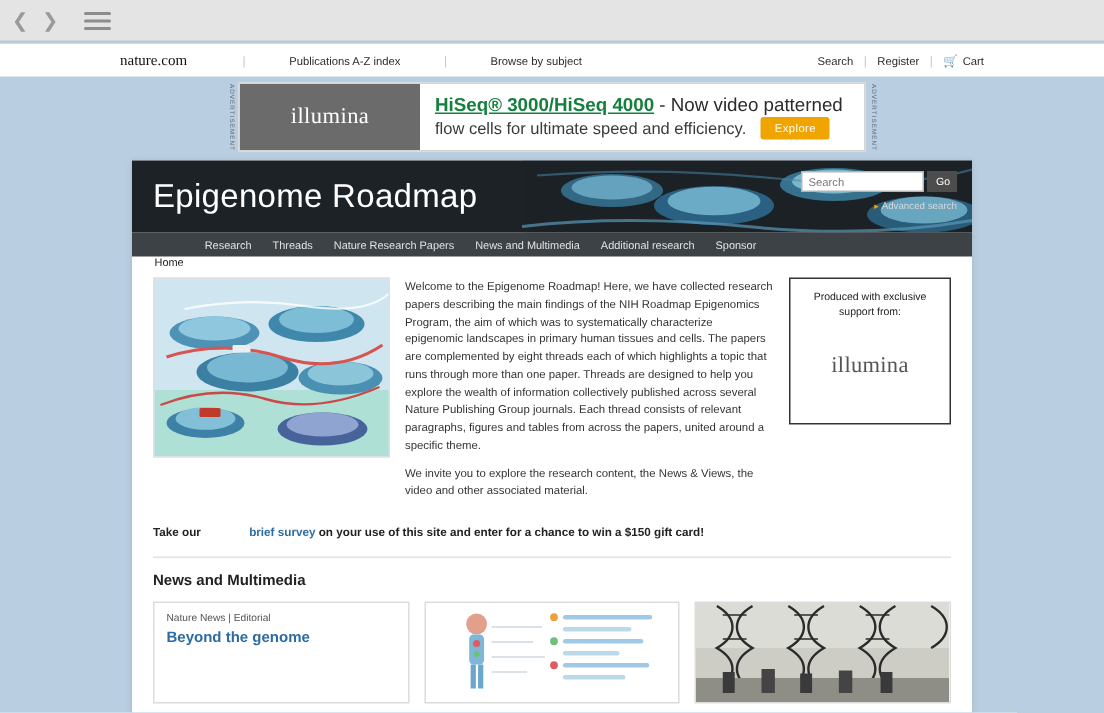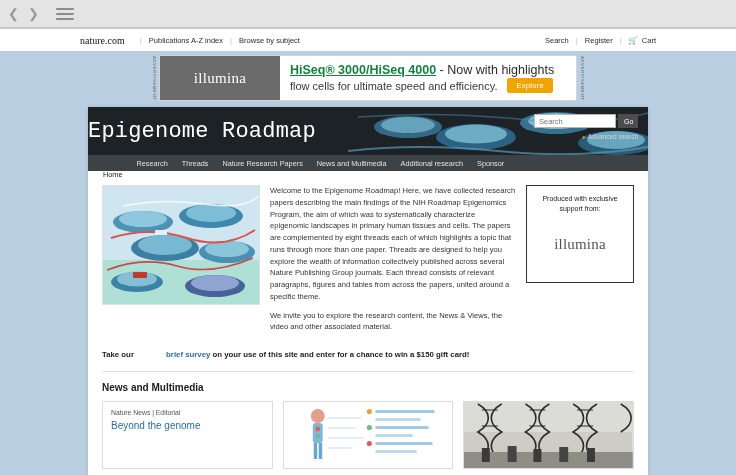--- a/index.html
+++ b/index.html
@@ -114,20 +114,21 @@
   .nature-strip {
     height: 22px;
     background: #ffffff;
     display: flex;
     align-items: center;
     padding: 0 80px;
     box-sizing: border-box;
     font-size: 8px;
     color: #333;
     position: relative;
+    gap: 22px;
   }
   .nature-logo {
     font-family: "Liberation Serif", serif;
     font-size: 10px;
     color: #111;
     margin-right: 8px;
   }
   .strip-sep {
     color: #c5c5c5;
     margin: 0 7px;
@@ -229,23 +230,24 @@
   
   .masthead {
     height: 48px;
     background: #1d2226;
     position: relative;
     overflow: hidden;
     display: flex;
     align-items: center;
   }
   .masthead-title {
-    font-family: Liberation Mono, monospace;
+    font-family: Liberation Sans, sans-serif;
     color: #ffffff;
     font-size: 22px;
+    padding-left: 14px;
     z-index: 3;
     position: relative;
     letter-spacing: 0.2px;
   }
   .masthead-art {
     position: absolute;
     right: 0; top: 0;
     width: 300px; height: 48px;
     z-index: 1;
     opacity: 0.95;
@@ -397,21 +399,21 @@
   }
   .card-body { padding: 7px 8px; }
   .card-kicker {
     font-size: 6.8px;
     color: #555;
     margin-bottom: 4px;
   }
   .card-headline {
     font-size: 10px;
     color: #2d6ca2;
-    font-weight: normal;
+    font-weight: bold;
     line-height: 1.25;
   }
   .card-figure {
     width: 100%;
     height: 66px;
     display: block;
   }
 </style>
 </head>
 <body>
@@ -449,21 +451,21 @@
     </div>
 
     <div class="ad-band">
       <div class="ad-label">ADVERTISEMENT</div>
       <div class="ad-banner">
         <div class="ad-left">
           <span>illumina</span>
         </div>
         <div class="ad-right">
           <div class="ad-headline">
-            <b>HiSeq® 3000/HiSeq 4000</b><span> - Now with highlights</span>
+            <b>HiSeq® 3000/HiSeq 4000</b><span> - Now video patterned</span>
           </div>
           <div class="ad-sub">
             <span>flow cells for ultimate speed and efficiency.</span>
             <span class="ad-cta">Explore</span>
           </div>
         </div>
       </div>
       <div class="ad-label">ADVERTISEMENT</div>
     </div>
 

